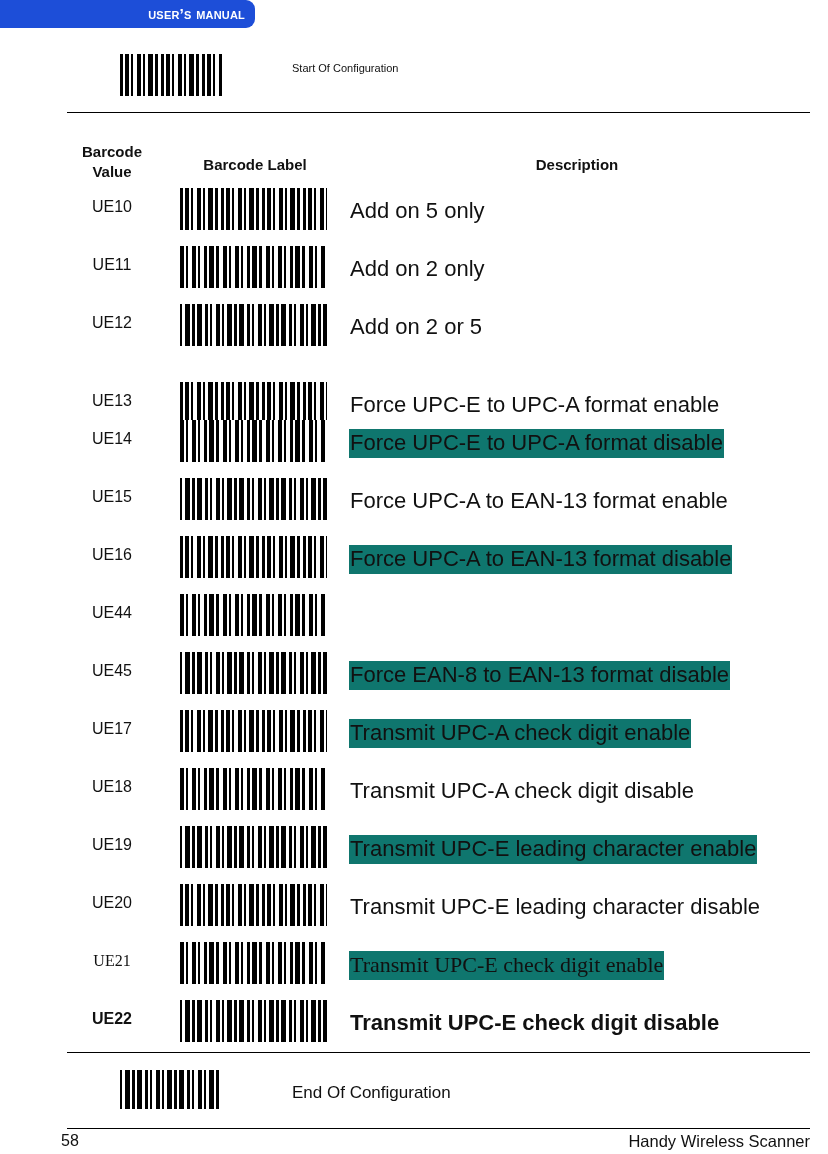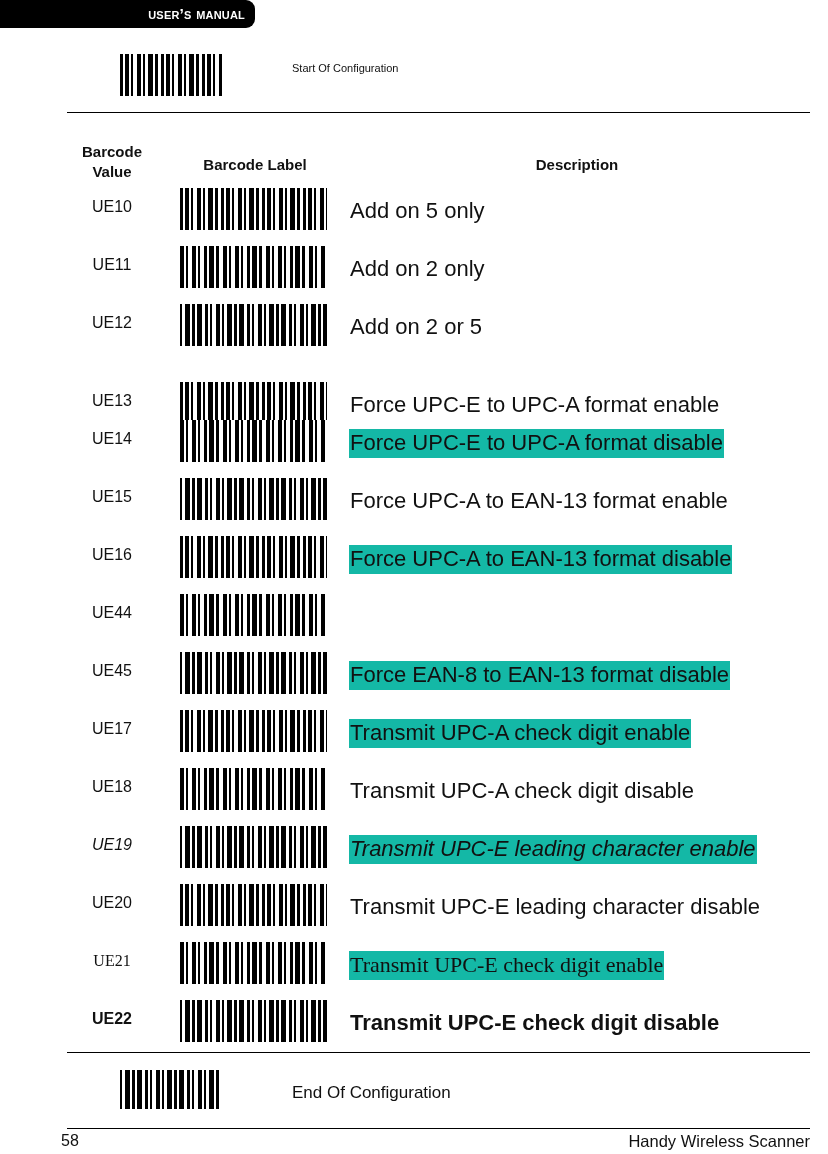--- a/index.html
+++ b/index.html
@@ -13,21 +13,21 @@
     font-family: "Liberation Sans", sans-serif;
     color: #111111;
     overflow: hidden;
   }
 
   
   #header-banner {
     position: absolute;
     left: 0; top: 0;
     width: 255px; height: 28px;
-    background: #000000;
+    background: #1d4ed8;
     border-top-right-radius: 9px;
     border-bottom-right-radius: 9px;
   }
   #header-banner .title {
     position: absolute;
     right: 10px; top: 50%;
     transform: translateY(-50%);
     color: #ffffff;
     font-family: "Liberation Sans", sans-serif;
     font-weight: bold;
@@ -134,21 +134,21 @@
     left: 180px; top: 2px;
     width: 147px; height: 42px;
   }
   .row .desc {
     position: absolute;
     left: 349px; top: 11px;
     font-size: 22px;
     white-space: nowrap;
     padding: 1px 1px 2px 1px;
   }
-  .row .desc.highlight { background: #14b8a6; }
+  .row .desc.highlight { background: #0f766e; }
 
   
   #end-config-barcode {
     position: absolute;
     left: 120px; top: 1070px;
     width: 100px; height: 39px;
   }
   #end-config-label {
     position: absolute;
     left: 292px; top: 1083px;
@@ -235,21 +235,21 @@
     <div class="row" style="top: 708px;">
       <span class="value">UE17</span>
       <div class="barcode bc-a"></div>
       <span class="desc highlight">Transmit UPC-A check digit enable</span>
     </div>
     <div class="row" style="top: 766px;">
       <span class="value">UE18</span>
       <div class="barcode bc-b"></div>
       <span class="desc">Transmit UPC-A check digit disable</span>
     </div>
-    <div class="row" style="top: 824px; font-style: italic;">
+    <div class="row" style="top: 824px;">
       <span class="value">UE19</span>
       <div class="barcode bc-c"></div>
       <span class="desc highlight">Transmit UPC-E leading character enable</span>
     </div>
     <div class="row" style="top: 882px;">
       <span class="value">UE20</span>
       <div class="barcode bc-a"></div>
       <span class="desc">Transmit UPC-E leading character disable</span>
     </div>
     <div class="row" style="top: 940px; font-family: Liberation Serif, serif;">

